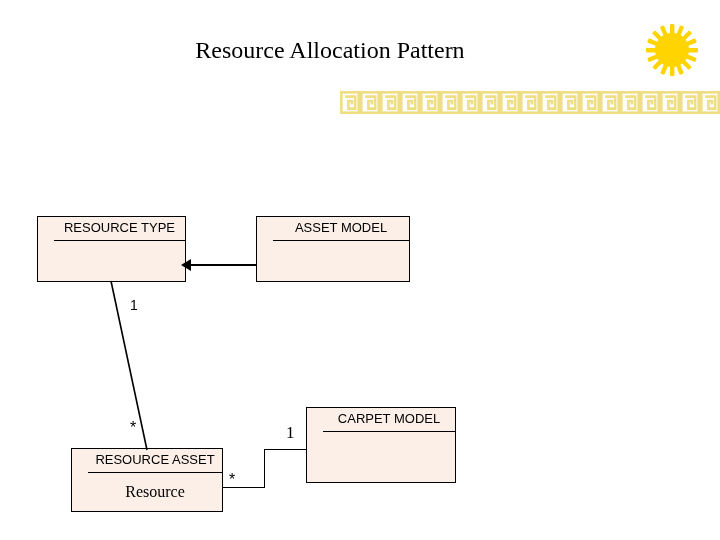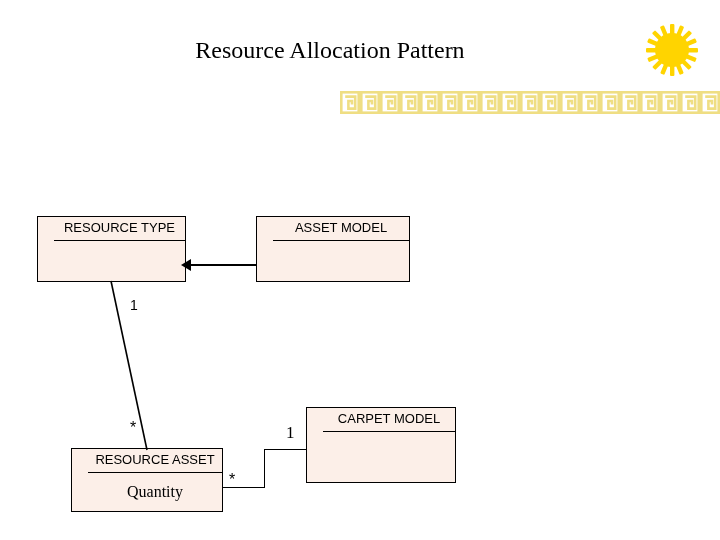--- a/index.html
+++ b/index.html
@@ -202,21 +202,21 @@
     <div class="body"></div>
   </div>
 
   <div class="umlbox" id="box-asset-type">
     <div class="hdr">ASSET MODEL</div>
     <div class="body"></div>
   </div>
 
   <div class="umlbox" id="box-resource-need">
     <div class="hdr">RESOURCE ASSET</div>
-    <div class="body">Quantity</div>
+    <div class="body">Resource</div>
   </div>
 
   <div class="umlbox" id="box-carpet-model">
     <div class="hdr">CARPET MODEL</div>
     <div class="body"></div>
   </div>
 
   <div class="conn" id="arrow-line"></div>
   <div id="arrow-head"></div>
 

